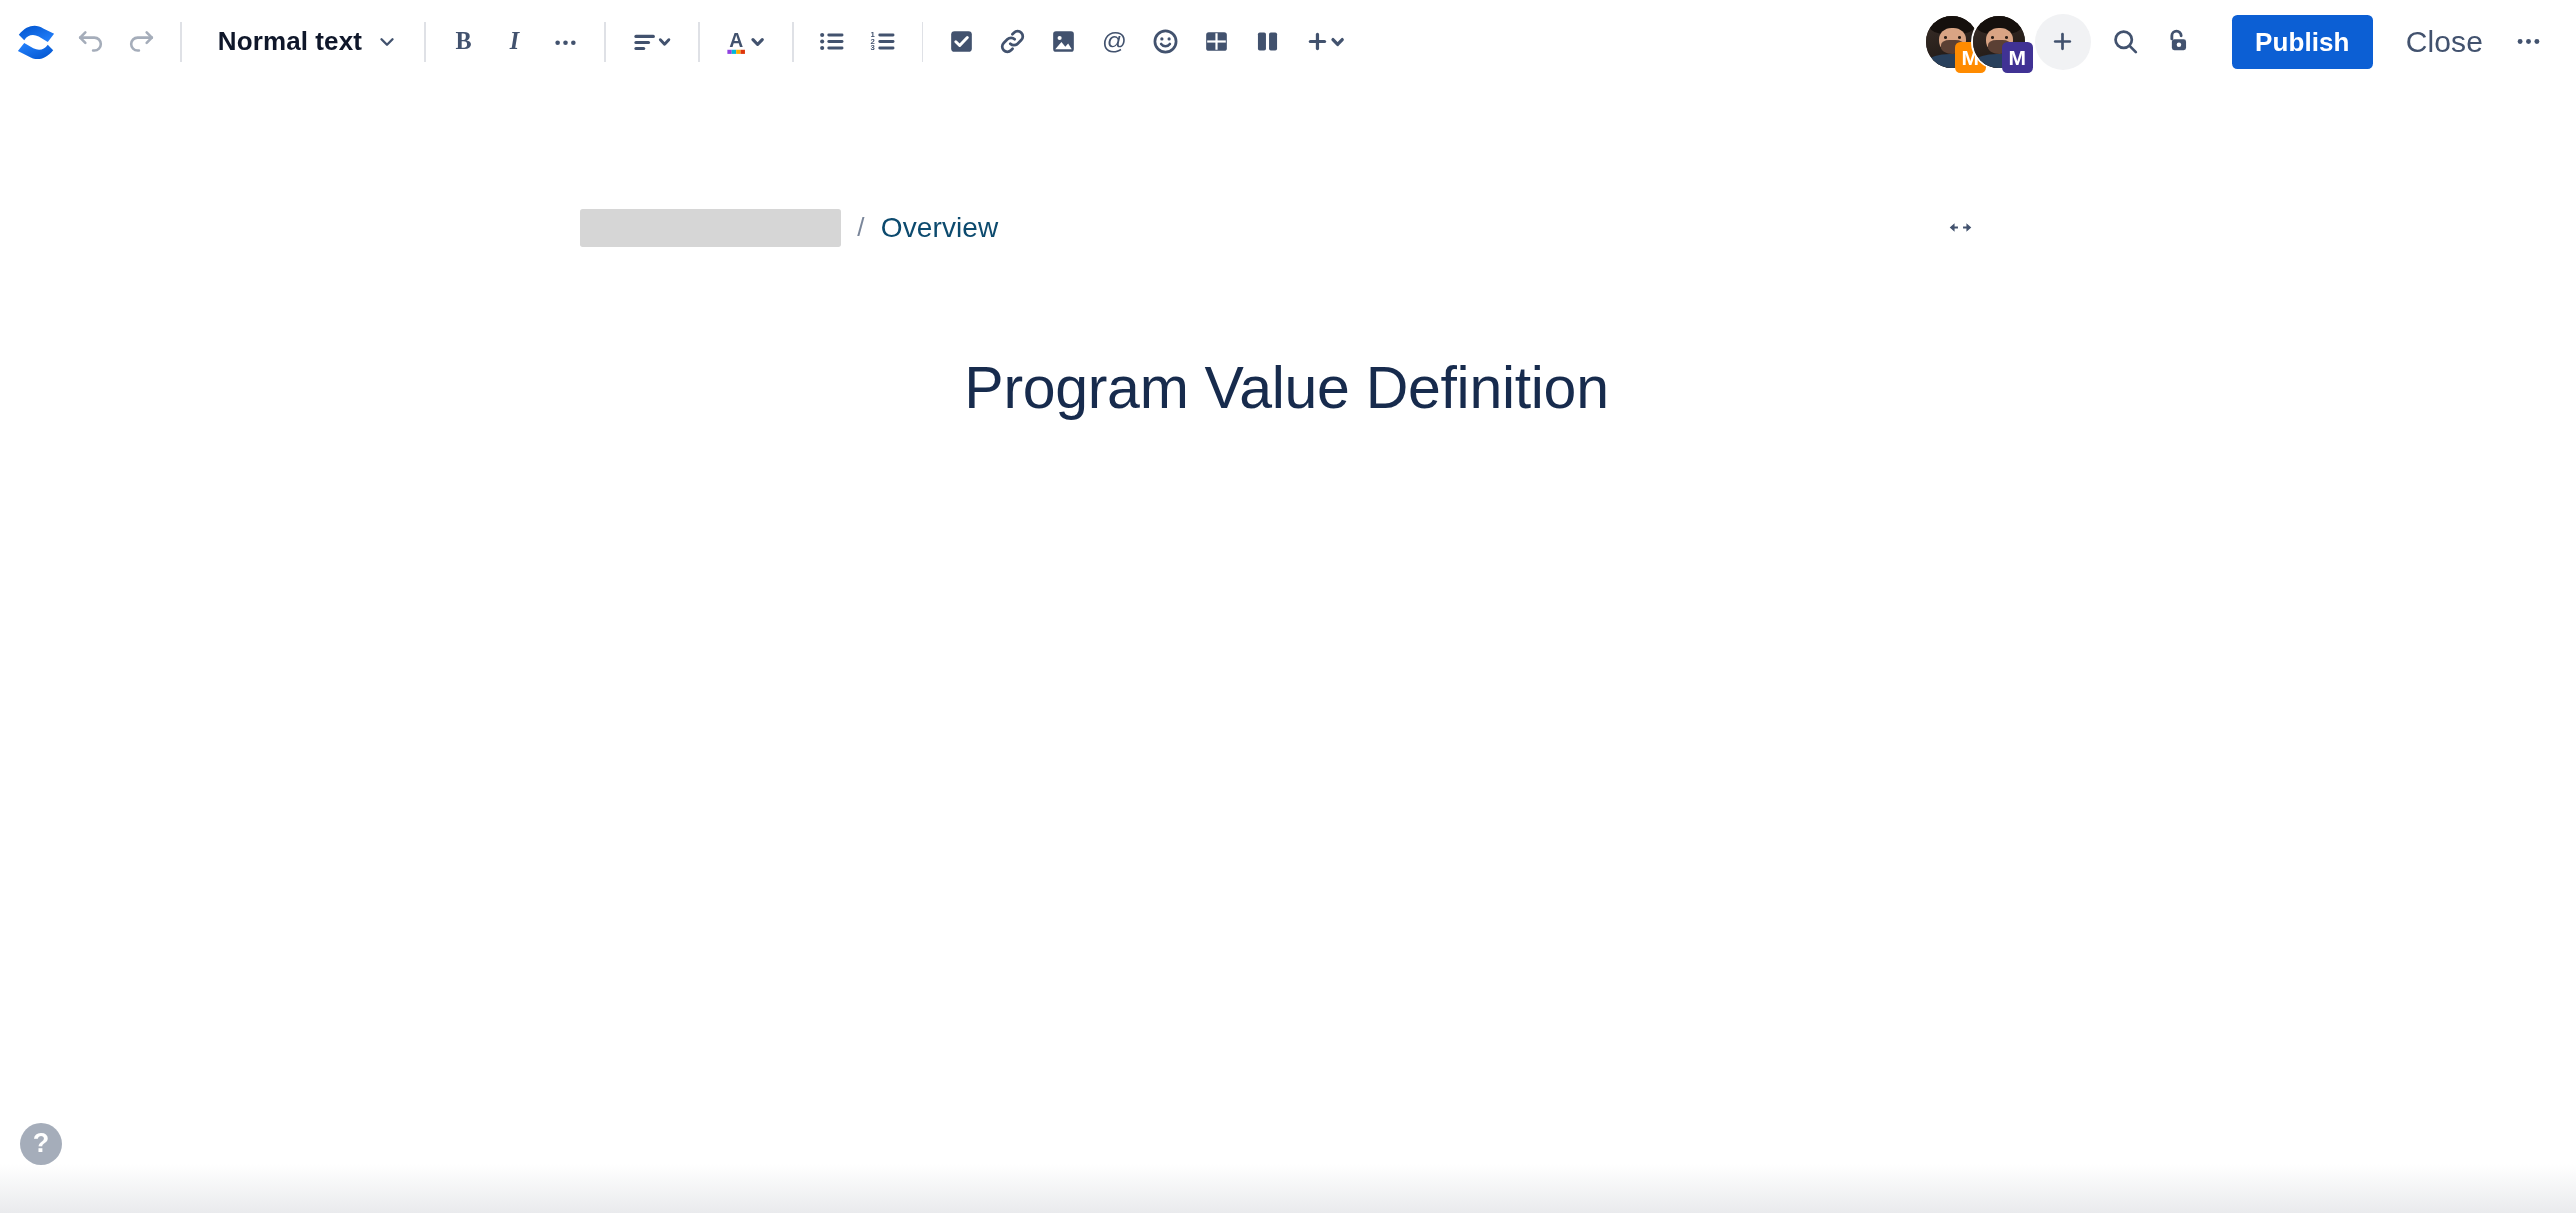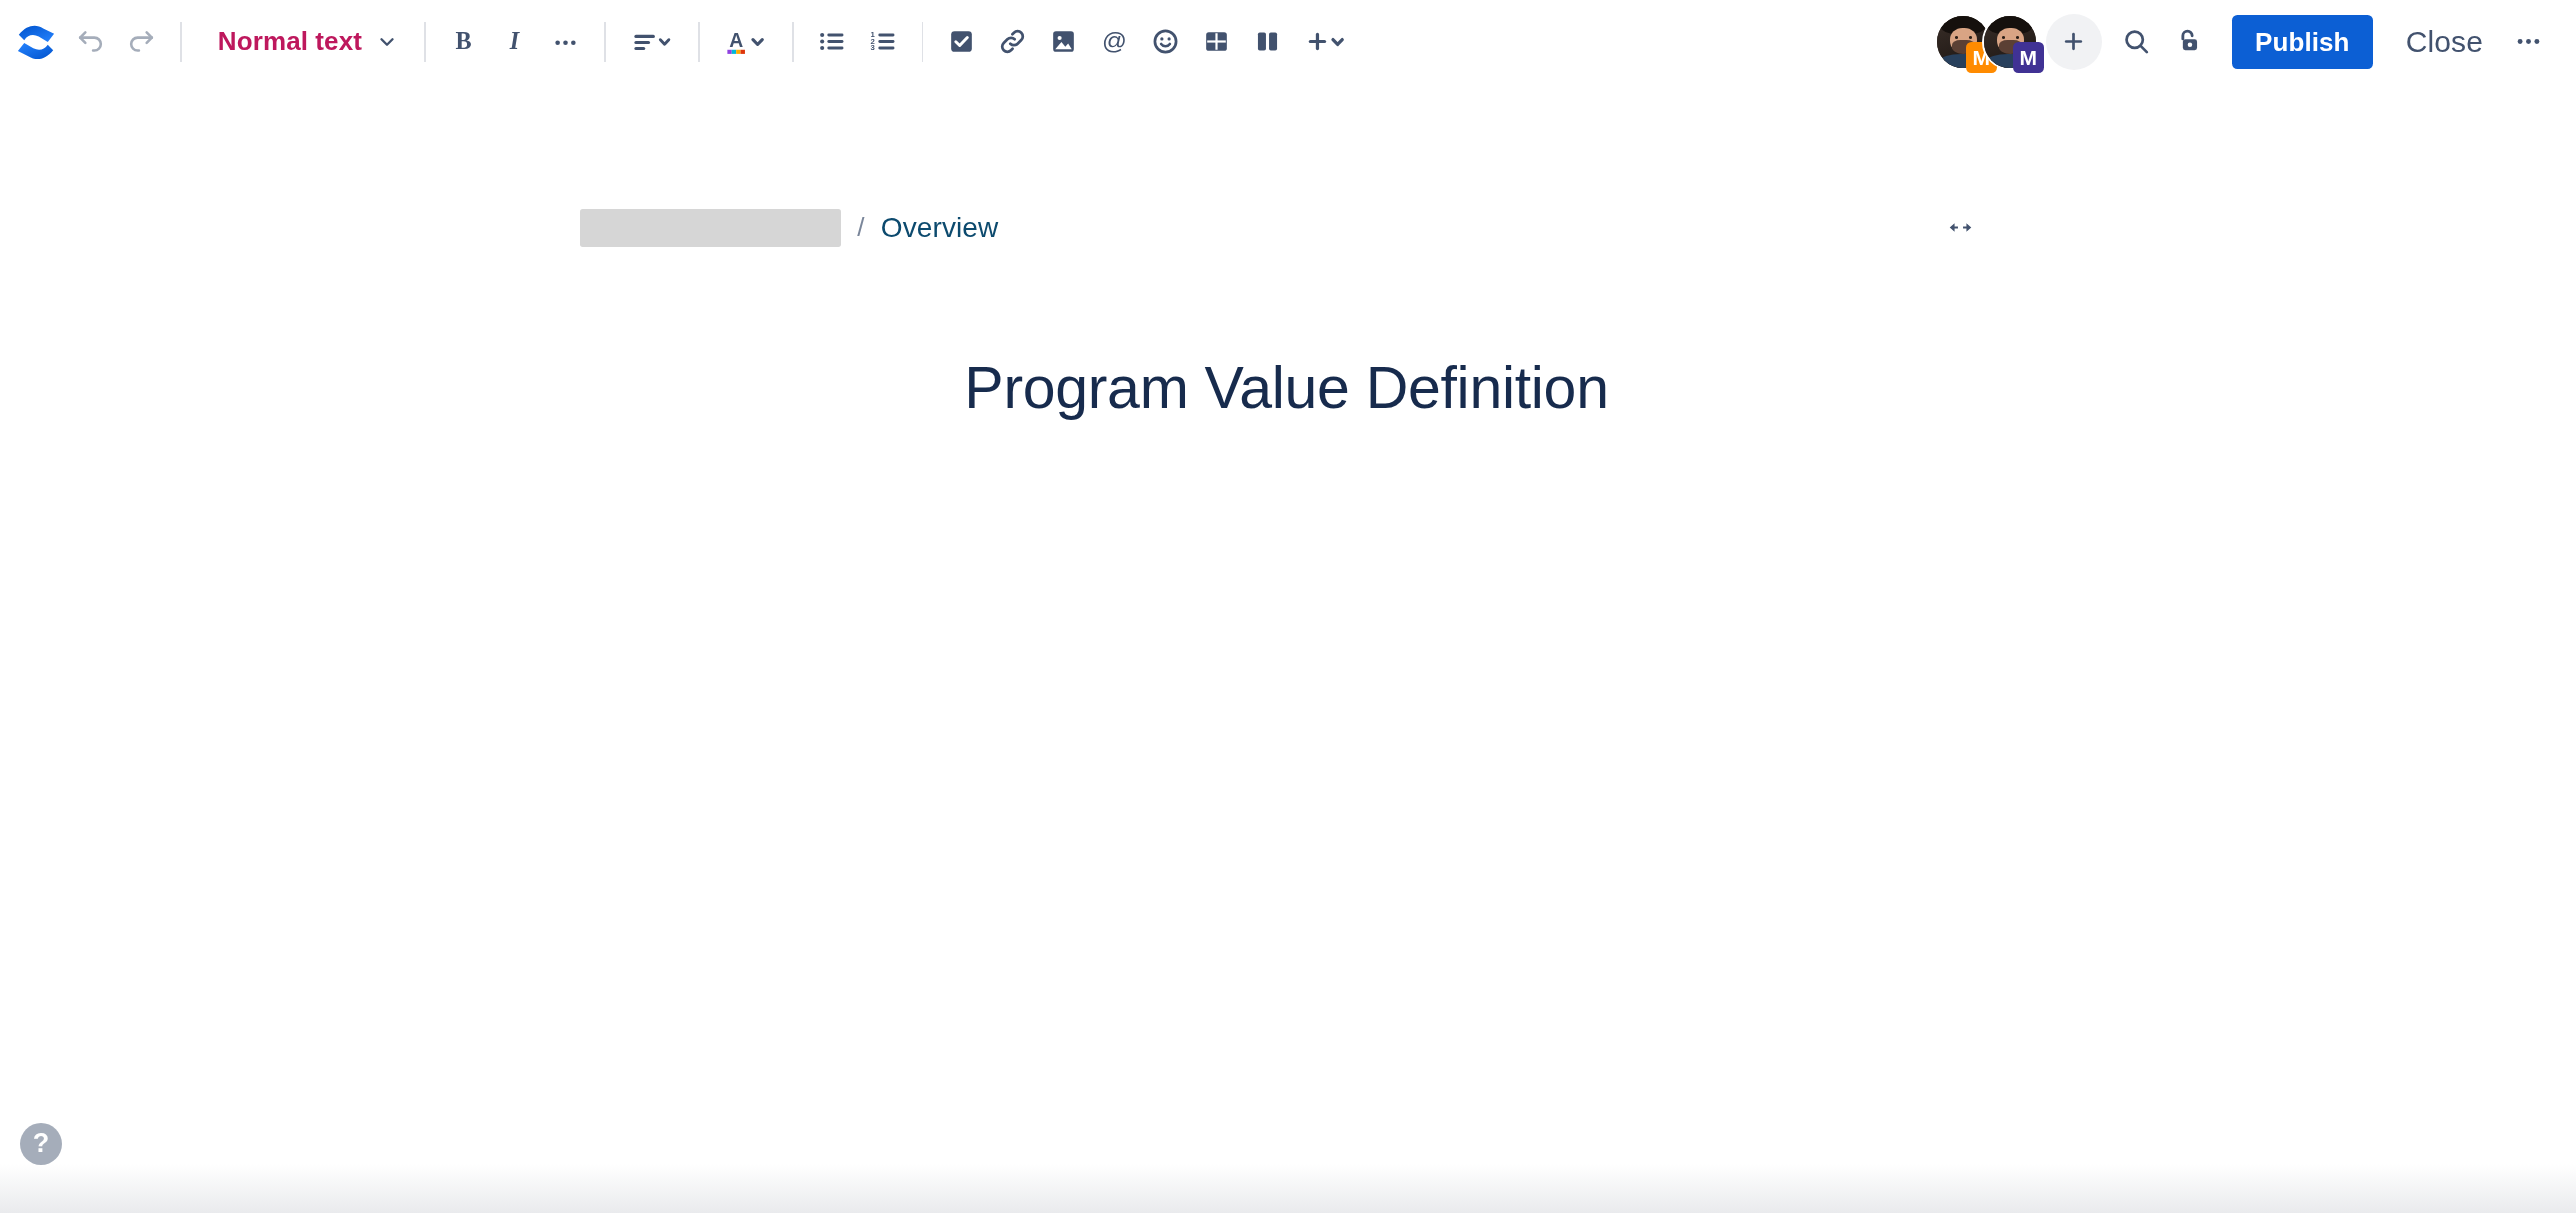--- a/index.html
+++ b/index.html
@@ -81,21 +81,21 @@
   }
 
   
   .style-dd {
     display: flex;
     align-items: center;
     height: 51px;
     padding: 0 12.7px 0 16.3px;
     border-radius: 5.4px;
     cursor: pointer;
-    color: #be185d;
+    color: #0f172a;
     font-size: 26px;
     font-weight: 700;
     letter-spacing: 0.1px;
     margin-left: 7.2px;
     white-space: nowrap;
   }
   .style-dd .dd-label { margin-right: 14.5px; }
 
   
   .avatars {
@@ -168,21 +168,21 @@
     height: 54px;
     padding: 0 23.5px;
     border: none;
     border-radius: 5.4px;
     background: #0C5FD4;
     color: #ffffff;
     font-size: 26px;
     font-weight: 700;
     font-family: "Liberation Sans", sans-serif;
     cursor: pointer;
-    margin-left: 19px;
+    margin-left: 30px;
     letter-spacing: 0.1px;
     line-height: 1;
   }
 
   .close-btn {
     height: 54px;
     padding: 0 20px;
     border: none;
     border-radius: 5.4px;
     background: transparent;

